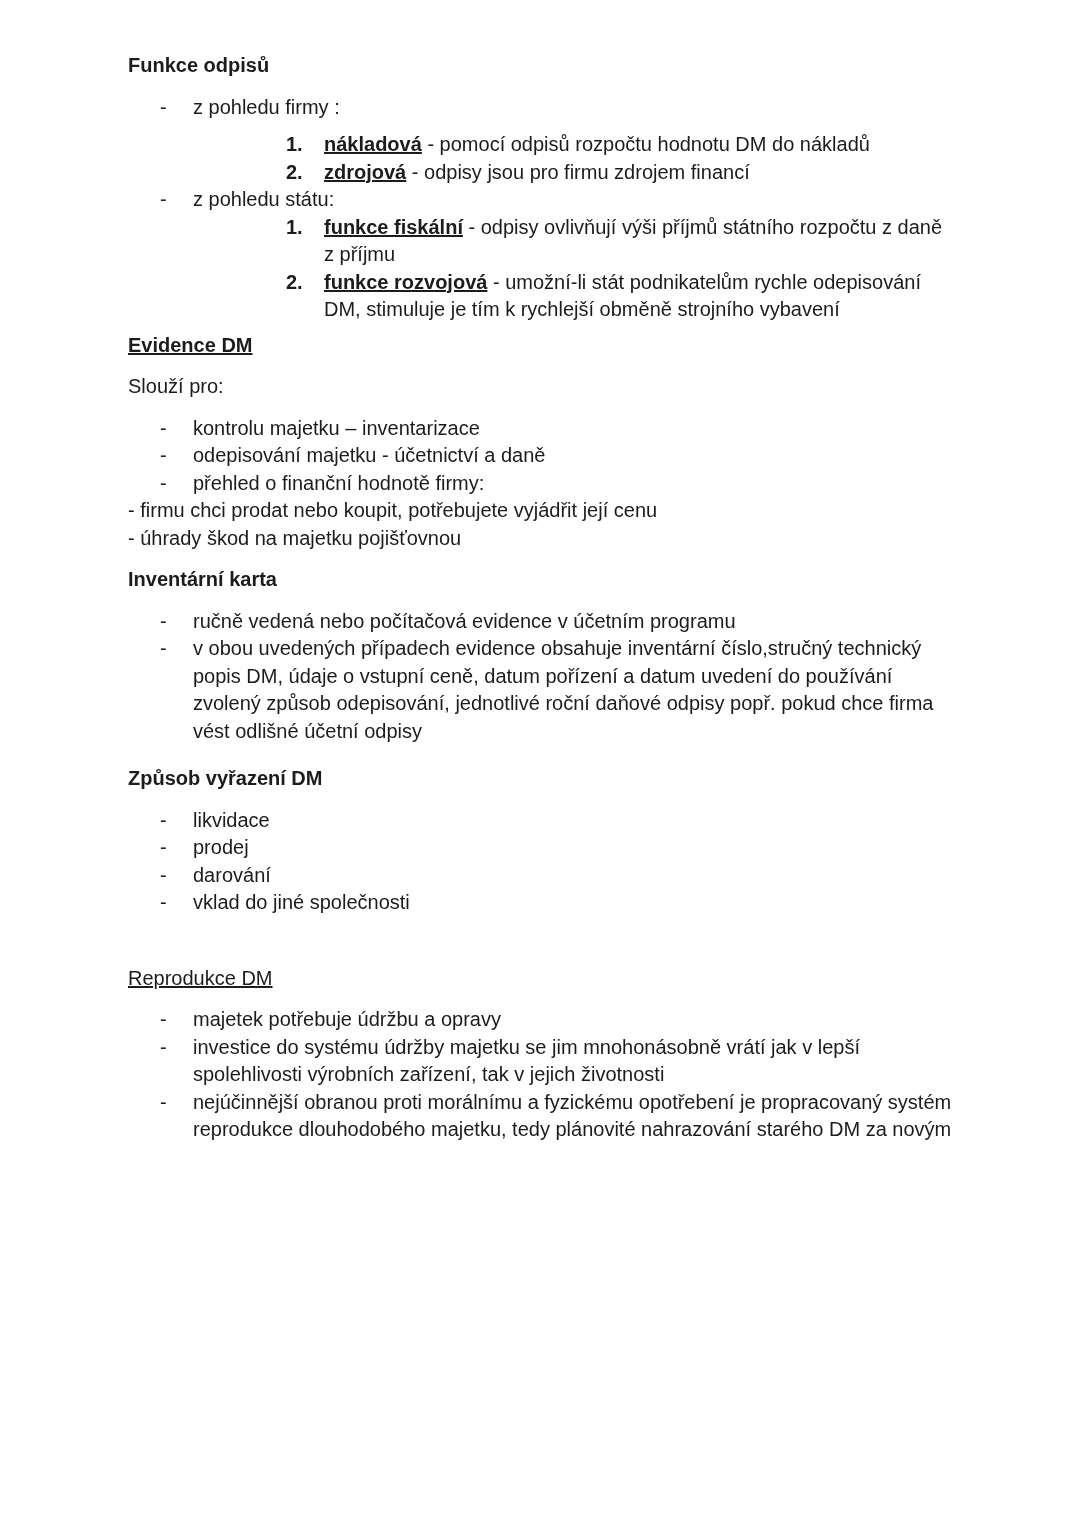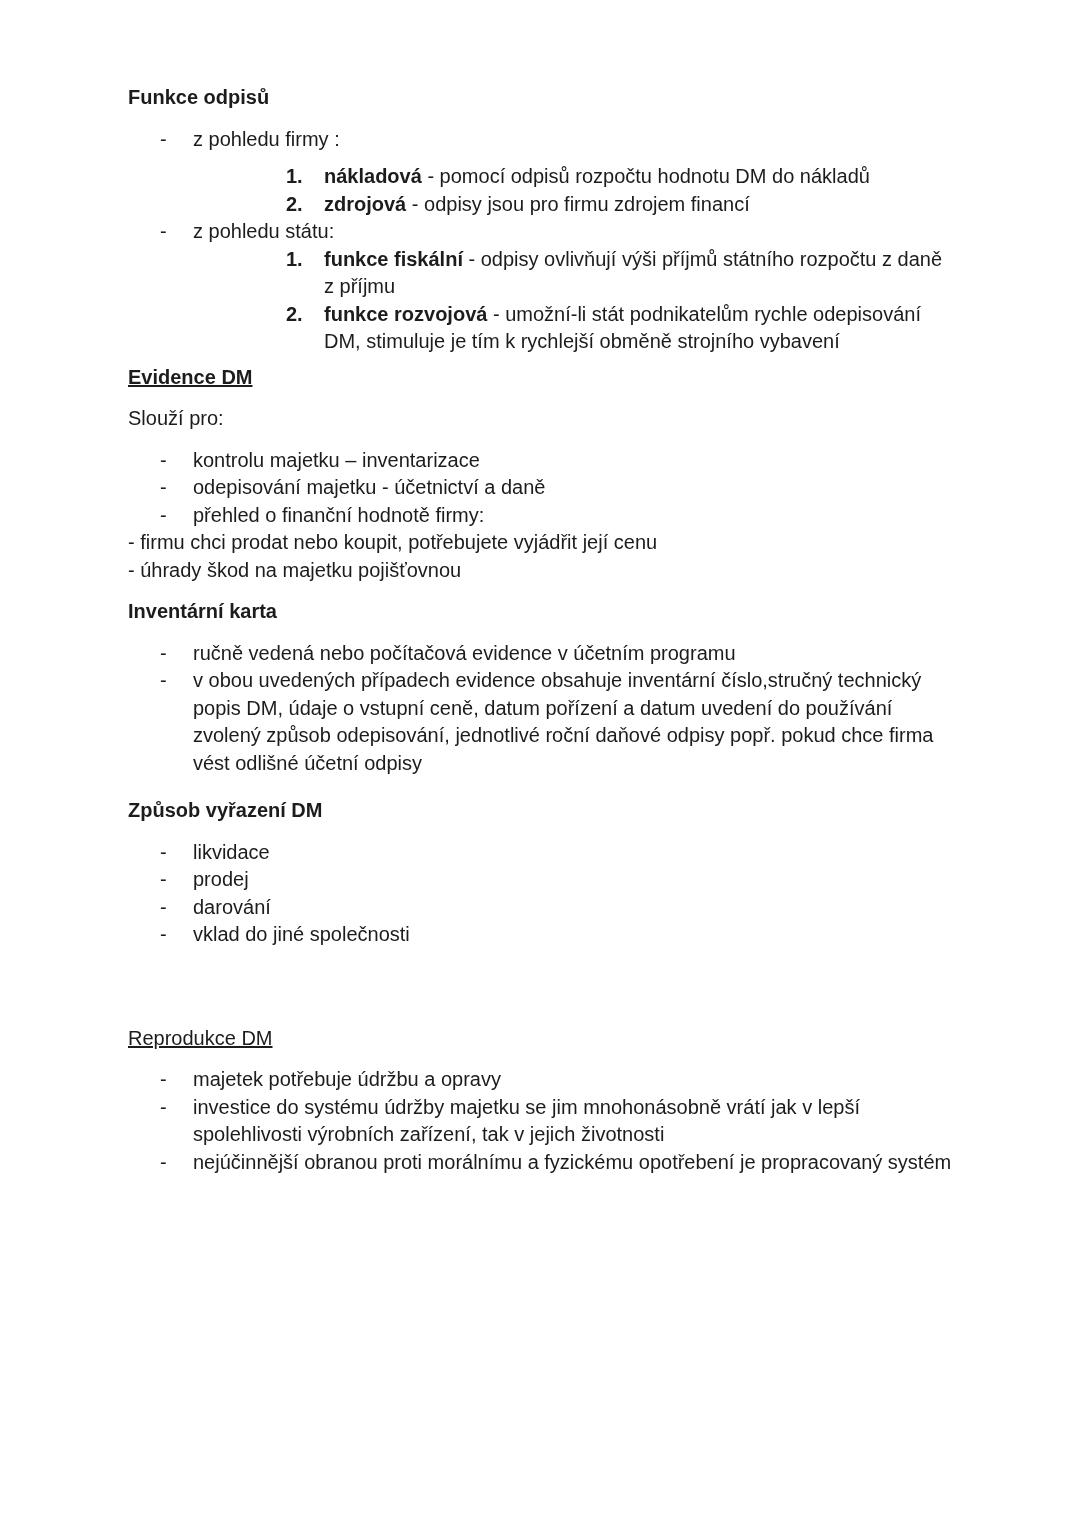--- a/index.html
+++ b/index.html
@@ -1,44 +1,44 @@
 <!DOCTYPE html>
 <html lang="cs"><head>
 <meta charset="utf-8">
 <style>
   * { margin: 0; padding: 0; box-sizing: border-box; }
   html, body { background: #ffffff; }
   .page {
     width: 1080px;
     height: 1175px;
     background: #ffffff;
-    padding: 84px 125px 0 128px;
+    padding: 52px 125px 0 128px;
     font-family: "Liberation Sans", "DejaVu Sans", sans-serif;
     font-size: 20px;
     line-height: 27.5px;
     color: #1c1c1c;
     overflow: hidden;
   }
   .h { font-weight: bold; }
   .h.underline { text-decoration: underline; }
   .h.regular { font-weight: normal; text-decoration: underline; }
   ul.dash, ol.nums { list-style: none; }
   ul.dash > li { position: relative; padding-left: 65px; }
   ul.dash > li > .mk { position: absolute; left: 32px; }
   ol.nums > li { position: relative; padding-left: 131px; }
   ol.nums > li > .num { position: absolute; left: 93px; font-weight: bold; }
-  .b { font-weight: bold; }
+  .b { font-weight: bold; text-decoration: underline; }
   .mt7  { margin-top: 7px; }
   .mt8  { margin-top: 8px; }
   .mt10 { margin-top: 10px; }
   .mt11 { margin-top: 11px; }
   .mt14 { margin-top: 14px; }
   .mt17 { margin-top: 20px; }
   .mt22 { margin-top: 14px; }
-  .mt48 { margin-top: 76px; }
+  .mt48 { margin-top: 48px; }
 </style>
 </head>
 <body>
 
 <div class="page">
 
   <div class="h">Funkce odpisů</div>
   <ul class="dash mt14">
     <li>
       <span class="mk">-</span>

